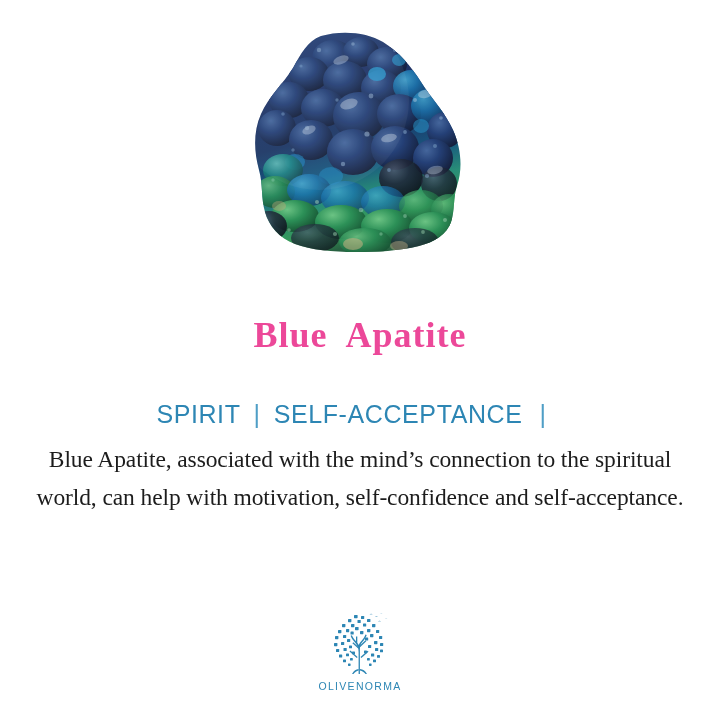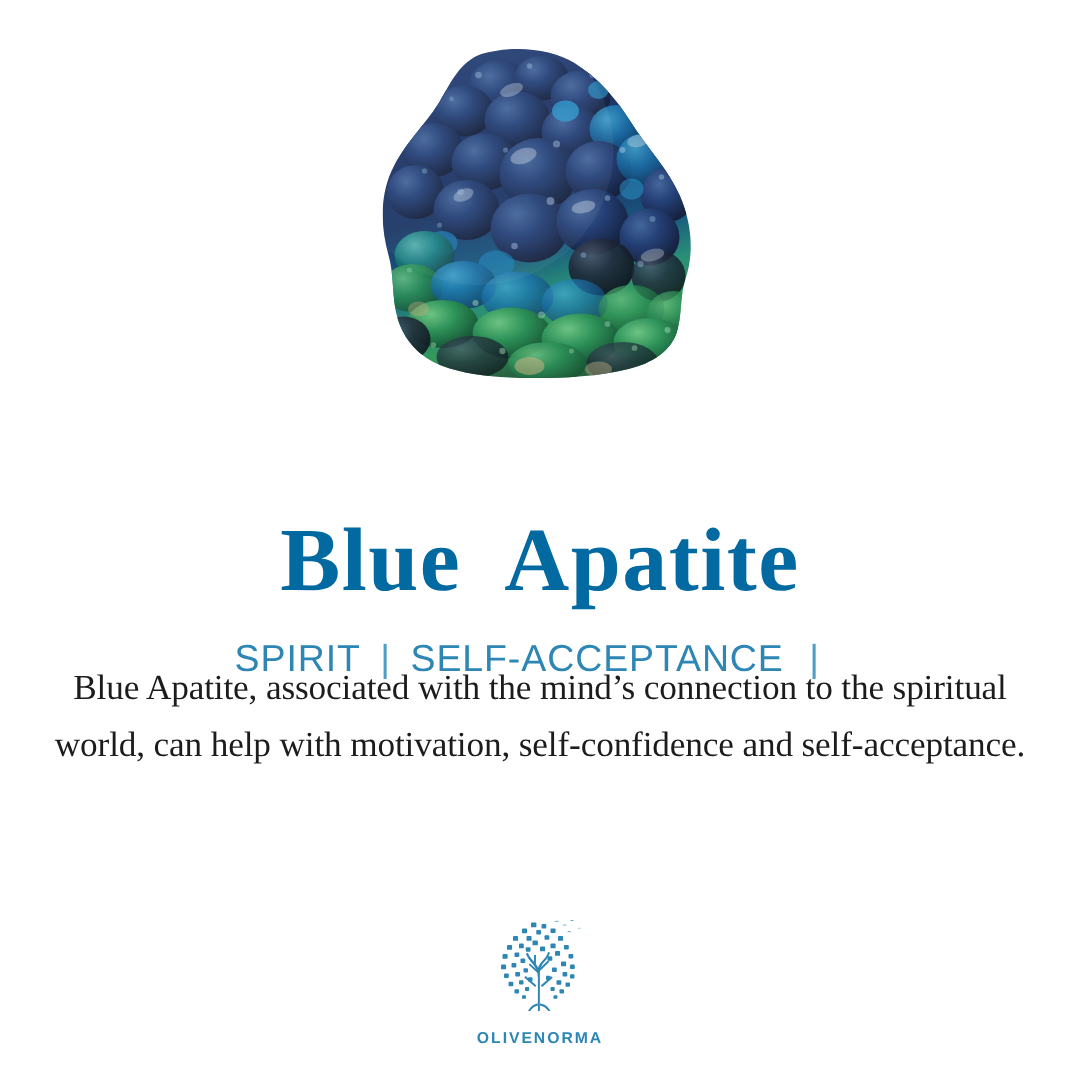--- a/index.html
+++ b/index.html
@@ -44,45 +44,43 @@
 
   
   .title {
     position: absolute;
     top: 306px;
     left: 0;
     width: 720px;
     text-align: center;
     font-family: "Liberation Serif", serif;
     font-weight: 700;
-    font-size: 60px;
+    font-size: 36px;
     line-height: 58px;
     letter-spacing: 1px;
-    color: #0369a1;
+    color: #ec4899;
     white-space: pre;
-    margin-top: 38px;
   }
 
   
   .keywords {
     position: absolute;
     top: 399px;
     left: 0;
     width: 720px;
     text-align: center;
     font-family: "Liberation Sans", sans-serif;
     font-weight: 300;
     font-size: 25px;
     line-height: 30px;
     letter-spacing: 0.6px;
     color: #2d86b4;
     display: flex;
     justify-content: center;
     align-items: baseline;
-    margin-top: 25px;
   }
   .kw { white-space: nowrap; }
   .kw-sep {
     color: #4f9ec6;
     padding: 0 13px;
     font-weight: 300;
   }
   .kw-sep.wide { padding: 0 17px; }
 
   
@@ -104,23 +102,23 @@
     position: absolute;
     top: 612px;
     left: 0;
     width: 720px;
     display: flex;
     flex-direction: column;
     align-items: center;
   }
   .logo-mark { width: 72px; height: 64px; display: block; }
   .logo-text {
-    margin-top: 10px;
+    margin-top: 4px;
     font-family: "Liberation Sans", sans-serif;
-    font-weight: 700;
+    font-weight: 400;
     font-size: 10.5px;
     letter-spacing: 1.3px;
     color: #2d86b4;
   }
 </style>
 </head>
 <body>
 
 <div class="card">
 

